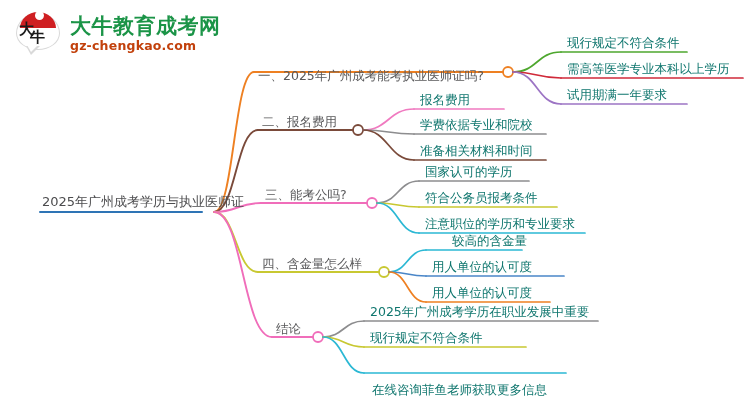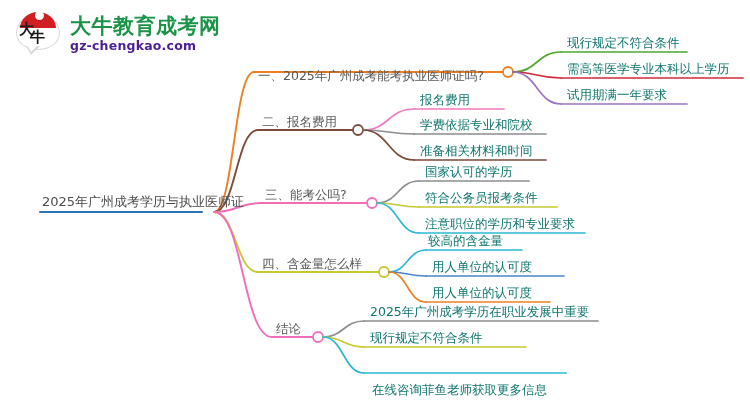--- a/index.html
+++ b/index.html
@@ -87,21 +87,21 @@
     font-size: 21px;
     font-weight: bold;
     color: #1b9447;
     letter-spacing: 0.5px;
     line-height: 24px;
     font-family: "DejaVu Sans", sans-serif;
   }
   #logo-url {
     font-size: 12.5px;
     font-weight: bold;
-    color: #4c1d95;
+    color: #c2410c;
     letter-spacing: 0.2px;
     line-height: 15px;
     font-family: "DejaVu Sans", sans-serif;
   }
 
   
   #map-svg {
     position: absolute;
     left: 0; top: 0;
     width: 750px; height: 410px;
@@ -201,21 +201,21 @@
       <div class="node-label l2" style="left: 567px; top: 87px;">试用期满一年要求</div>
       <div class="node-label l1" style="left: 262px; top: 114px;">二、报名费用</div>
       <div class="node-label l2" style="left: 420px; top: 92px;">报名费用</div>
       <div class="node-label l2" style="left: 420px; top: 117px;">学费依据专业和院校</div>
       <div class="node-label l2" style="left: 420px; top: 143px;">准备相关材料和时间</div>
       <div class="node-label l1" style="left: 265px; top: 187px;">三、能考公吗?</div>
       <div class="node-label l2" style="left: 425px; top: 164px;">国家认可的学历</div>
       <div class="node-label l2" style="left: 425px; top: 190px;">符合公务员报考条件</div>
       <div class="node-label l2" style="left: 425px; top: 216px;">注意职位的学历和专业要求</div>
       <div class="node-label l1" style="left: 262px; top: 256px;">四、含金量怎么样</div>
-      <div class="node-label l2" style="left: 428px; top: 233px;">较高的含金量</div>
+      <div class="node-label l2" style="left: 452px; top: 233px;">较高的含金量</div>
       <div class="node-label l2" style="left: 432px; top: 259px;">用人单位的认可度</div>
       <div class="node-label l2" style="left: 432px; top: 285px;">用人单位的认可度</div>
       <div class="node-label l1" style="left: 276px; top: 321px;">结论</div>
       <div class="node-label l2" style="left: 370px; top: 304px;">2025年广州成考学历在职业发展中重要</div>
       <div class="node-label l2" style="left: 370px; top: 330px;">现行规定不符合条件</div>
       <div class="node-label l2" style="left: 372px; top: 356px; margin-top: 26px;">在线咨询菲鱼老师获取更多信息</div>
     </div>
 
 </div>
 

